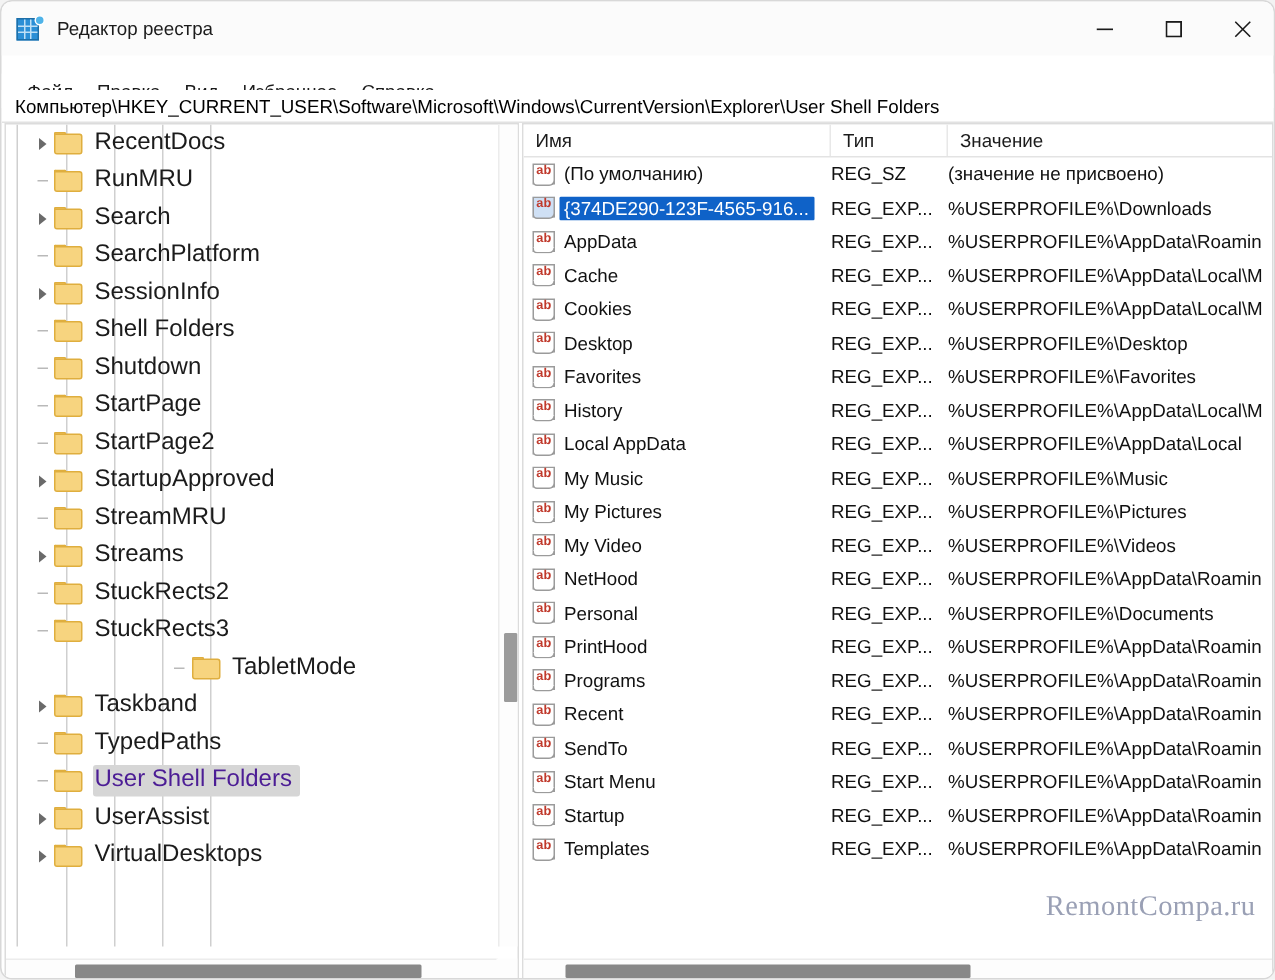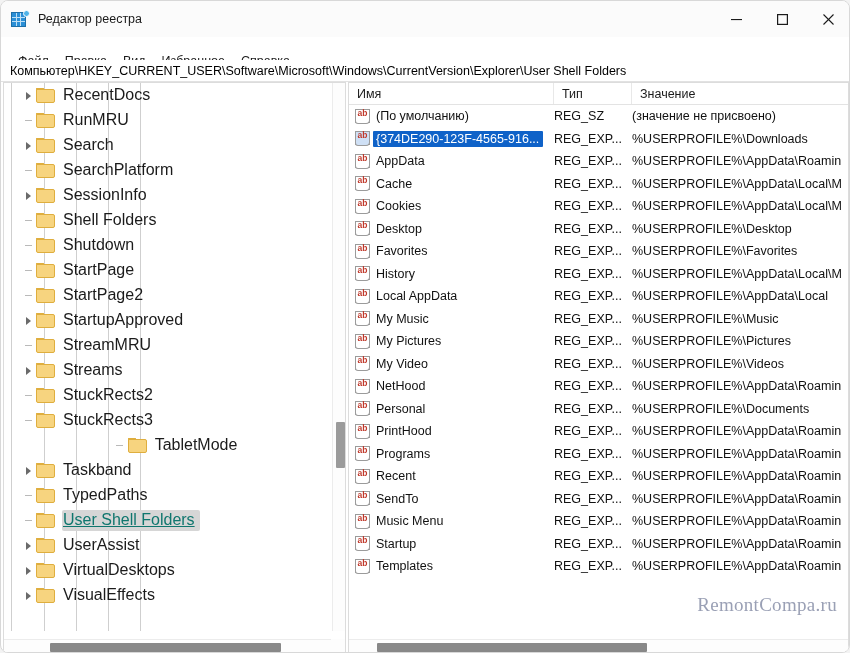--- a/index.html
+++ b/index.html
@@ -172,22 +172,21 @@
     border-bottom: none;
     border-radius: 1px 1px 0 0;
   }
   .tree-label {
     font-size: 16px; color: #1b1b1b;
     padding: 1px 5px 2px 1px;
     border-radius: 2px;
   }
   .tree-row.selected .tree-label {
     background: #d6d6d6;
-    color: #0f766e;
-    text-decoration: underline;
+    color: #4c1d95;
   }
 
   
   .list-pane {
     position: absolute; left: 347px; top: 0;
     width: 501px; height: 572px;
     background: #ffffff;
     border: 1px solid #dcdcdc;
     overflow: hidden;
   }
@@ -566,30 +565,20 @@
           <div class="tree-row" style="padding-left: 16px;">
             <div class="tw">
               <div class="chev"></div>
             </div>
             <div class="folder">
               <div class="tab"></div>
               <div class="back"></div>
             </div>
             <div class="tree-label">VirtualDesktops</div>
           </div>
-          <div class="tree-row" style="padding-left: 16px;">
-            <div class="tw">
-              <div class="chev"></div>
-            </div>
-            <div class="folder">
-              <div class="tab"></div>
-              <div class="back"></div>
-            </div>
-            <div class="tree-label">VisualEffects</div>
-          </div>
         </div>
 
       <div class="vscroll" style="left:328px; top:0; height:548px;">
         <div class="vthumb" style="top:339px; height:46px;"></div>
       </div>
       <div class="hscroll" style="left:0; bottom:0; width:328px;">
         <div class="hthumb" style="left:46px; width:231px;"></div>
       </div>
       <div class="corner-box" style="right:0; bottom:0;"></div>
     </div>
@@ -817,21 +806,21 @@
             <div class="cell c-type">REG_EXP...</div>
             <div class="cell c-value">%USERPROFILE%\AppData\Roamin</div>
           </div>
           <div class="list-row">
             <div class="cell c-name">
               <div class="ab-icon">
                 <div class="sheet"></div>
                 <div class="wave"></div>
                 <div class="ab">ab</div>
               </div>
-              <span class="name-txt">Music Menu</span>
+              <span class="name-txt">Start Menu</span>
             </div>
             <div class="cell c-type">REG_EXP...</div>
             <div class="cell c-value">%USERPROFILE%\AppData\Roamin</div>
           </div>
           <div class="list-row">
             <div class="cell c-name">
               <div class="ab-icon">
                 <div class="sheet"></div>
                 <div class="wave"></div>
                 <div class="ab">ab</div>

